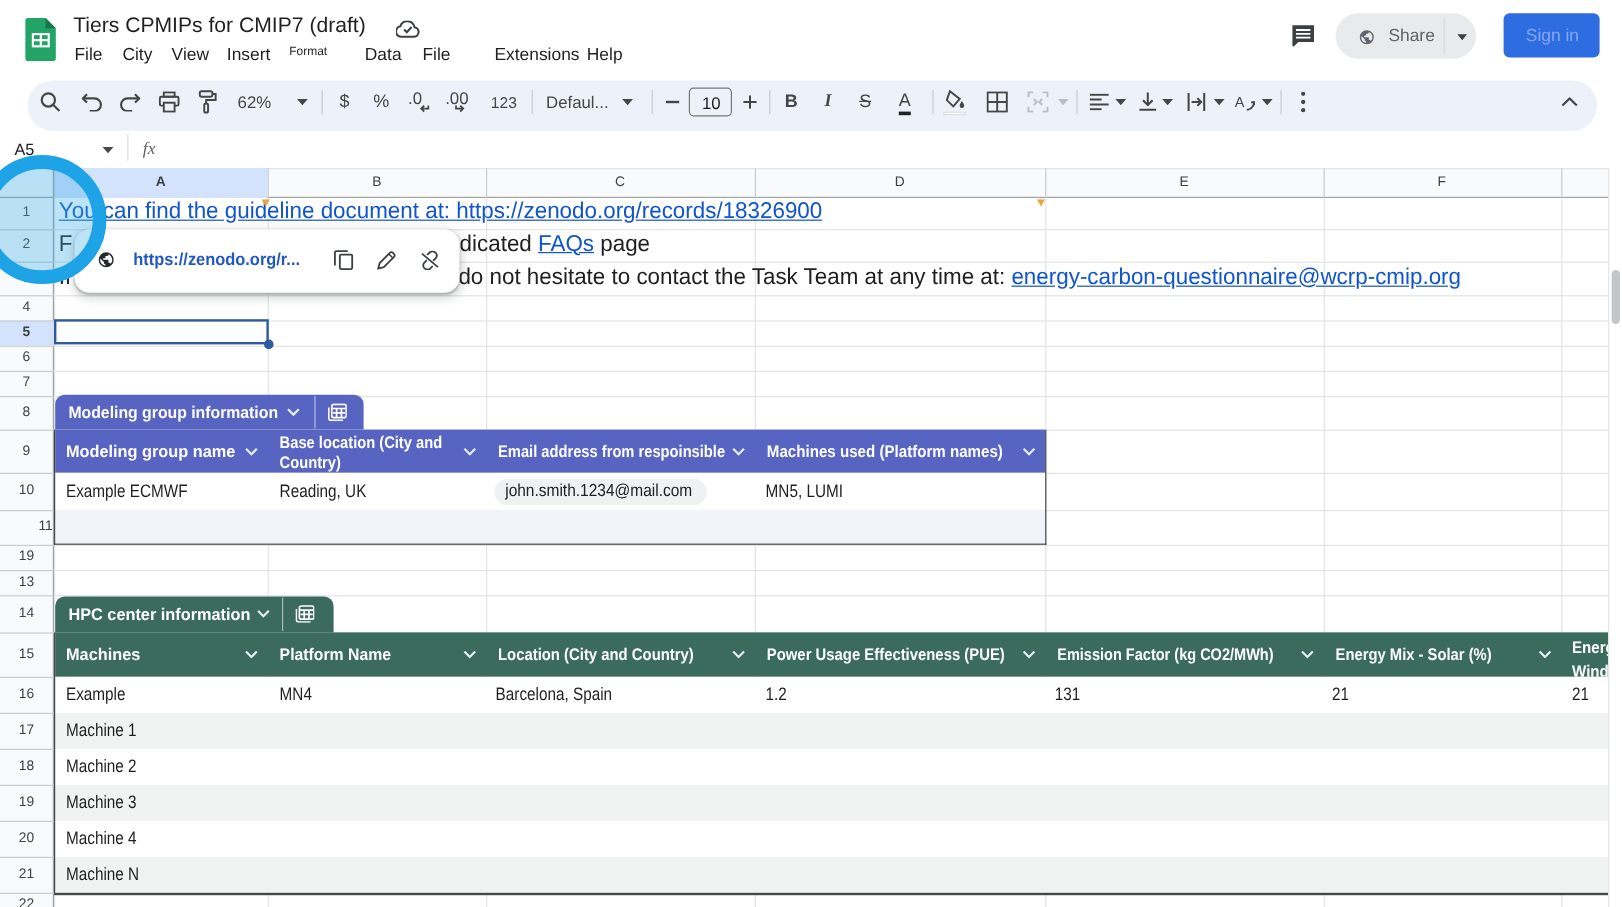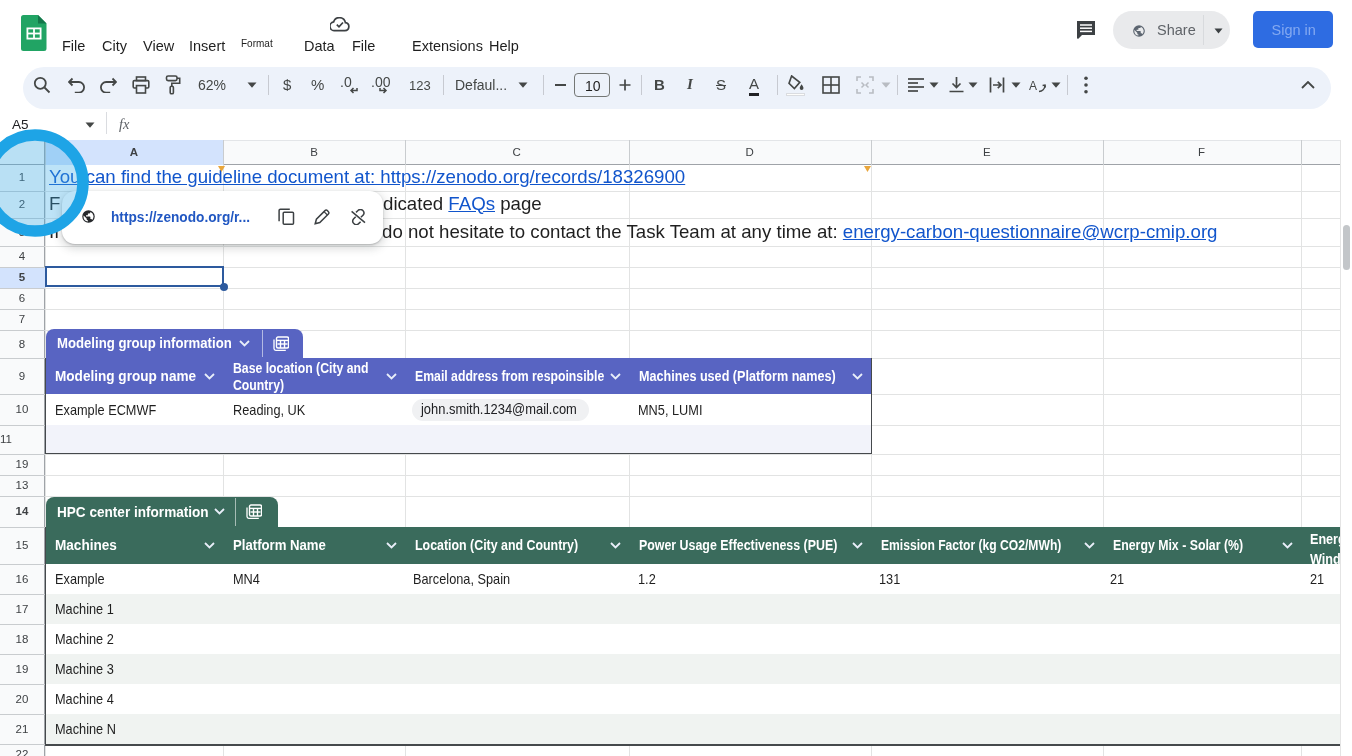--- a/index.html
+++ b/index.html
@@ -11,20 +11,21 @@
 
 <svg class="a" style="left:21px;top:15px" width="26" height="36" viewBox="0 0 26 36">
 <path d="M2.5 0 H17 L25.5 8.5 V33.5 a2.5 2.5 0 0 1 -2.5 2.5 H2.5 A2.5 2.5 0 0 1 0 33.5 V2.5 A2.5 2.5 0 0 1 2.5 0 Z" fill="#21a464"></path>
 <path d="M17 0 L25.5 8.5 H17 Z" fill="#13774a"></path>
 <g fill="none" stroke="#fff" stroke-width="1.8">
 <rect x="6.4" y="13.4" width="13.2" height="10.2"></rect>
 <line x1="6.4" y1="18.5" x2="19.6" y2="18.5"></line>
 <line x1="13" y1="13.4" x2="13" y2="23.6"></line>
 </g>
     </svg>
+<div class="a ct" style="left:61px;top:11px;font-size:17.6px;color:#1f1f1f">Tiers CPMIPs for CMIP7 (draft)</div>
 <svg class="a" style="left:330px;top:17px" width="20" height="15" viewBox="0 0 20 15">
 <path d="M5.2 13.6 h9.6 a4.0 4.0 0 0 0 0.6 -7.96 A6.1 6.1 0 0 0 3.6 4.9 A4.4 4.4 0 0 0 5.2 13.6 Z" fill="none" stroke="#3c4043" stroke-width="1.7"></path>
 <path d="M6.8 7.6 l2.2 2.2 4-4.3" fill="none" stroke="#3c4043" stroke-width="1.7"></path>
 </svg>
 <div class="a ct" style="left:62px;top:38px;font-size:14.5px">File</div>
 <div class="a ct" style="left:102px;top:38px;font-size:14.5px">City</div>
 <div class="a ct" style="left:143px;top:38px;font-size:14.5px">View</div>
 <div class="a ct" style="left:189px;top:38px;font-size:14.5px">Insert</div>
 <div class="a ct" style="left:241px;top:38px;font-size:10px">Format</div>
 <div class="a ct" style="left:304px;top:38px;font-size:14.5px">Data</div>
@@ -203,27 +204,27 @@
 <div class="a" style="left:0;top:288px;width:44px;height:21px;line-height:21px;text-align:center;font-size:11.5px;color:#3e4144;font-weight:400">6</div>
 <div class="a" style="left:0;top:309px;width:45px;height:1px;background:#c9cccf"></div>
 <div class="a" style="left:0;top:309px;width:44px;height:21px;line-height:21px;text-align:center;font-size:11.5px;color:#3e4144;font-weight:400">7</div>
 <div class="a" style="left:0;top:330px;width:45px;height:1px;background:#c9cccf"></div>
 <div class="a" style="left:0;top:330px;width:44px;height:28px;line-height:28px;text-align:center;font-size:11.5px;color:#3e4144;font-weight:400">8</div>
 <div class="a" style="left:0;top:358px;width:45px;height:1px;background:#c9cccf"></div>
 <div class="a" style="left:0;top:358px;width:44px;height:36.39999999999998px;line-height:36.39999999999998px;text-align:center;font-size:11.5px;color:#3e4144;font-weight:400">9</div>
 <div class="a" style="left:0;top:394.4px;width:45px;height:1px;background:#c9cccf"></div>
 <div class="a" style="left:0;top:394.4px;width:44px;height:31.0px;line-height:31.0px;text-align:center;font-size:11.5px;color:#3e4144;font-weight:400">10</div>
 <div class="a" style="left:0;top:425.4px;width:45px;height:1px;background:#c9cccf"></div>
-<div class="a" style="left:0;top:425.4px;width:44px;height:28.600000000000023px;line-height:28.600000000000023px;text-align:left;font-size:11.5px;color:#3e4144;font-weight:400">11</div>
+<div class="a" style="left:0;top:425.4px;width:44px;height:28.600000000000023px;line-height:28.600000000000023px;text-align:right;font-size:11.5px;color:#3e4144;font-weight:400">11</div>
 <div class="a" style="left:0;top:454px;width:45px;height:1px;background:#c9cccf"></div>
 <div class="a" style="left:0;top:454px;width:44px;height:21px;line-height:21px;text-align:center;font-size:11.5px;color:#3e4144;font-weight:400">19</div>
 <div class="a" style="left:0;top:475px;width:45px;height:1px;background:#c9cccf"></div>
 <div class="a" style="left:0;top:475px;width:44px;height:21px;line-height:21px;text-align:center;font-size:11.5px;color:#3e4144;font-weight:400">13</div>
 <div class="a" style="left:0;top:496px;width:45px;height:1px;background:#c9cccf"></div>
-<div class="a" style="left:0;top:496px;width:44px;height:31px;line-height:31px;text-align:center;font-size:11.5px;color:#3e4144;font-weight:700">14</div>
+<div class="a" style="left:0;top:496px;width:44px;height:31px;line-height:31px;text-align:center;font-size:11.5px;color:#3e4144;font-weight:400">14</div>
 <div class="a" style="left:0;top:527px;width:45px;height:1px;background:#c9cccf"></div>
 <div class="a" style="left:0;top:527px;width:44px;height:37px;line-height:37px;text-align:center;font-size:11.5px;color:#3e4144;font-weight:400">15</div>
 <div class="a" style="left:0;top:564px;width:45px;height:1px;background:#c9cccf"></div>
 <div class="a" style="left:0;top:564px;width:44px;height:30px;line-height:30px;text-align:center;font-size:11.5px;color:#3e4144;font-weight:400">16</div>
 <div class="a" style="left:0;top:594px;width:45px;height:1px;background:#c9cccf"></div>
 <div class="a" style="left:0;top:594px;width:44px;height:30px;line-height:30px;text-align:center;font-size:11.5px;color:#3e4144;font-weight:400">17</div>
 <div class="a" style="left:0;top:624px;width:45px;height:1px;background:#c9cccf"></div>
 <div class="a" style="left:0;top:624px;width:44px;height:30px;line-height:30px;text-align:center;font-size:11.5px;color:#3e4144;font-weight:400">18</div>
 <div class="a" style="left:0;top:654px;width:45px;height:1px;background:#c9cccf"></div>
 <div class="a" style="left:0;top:654px;width:44px;height:30px;line-height:30px;text-align:center;font-size:11.5px;color:#3e4144;font-weight:400">19</div>

